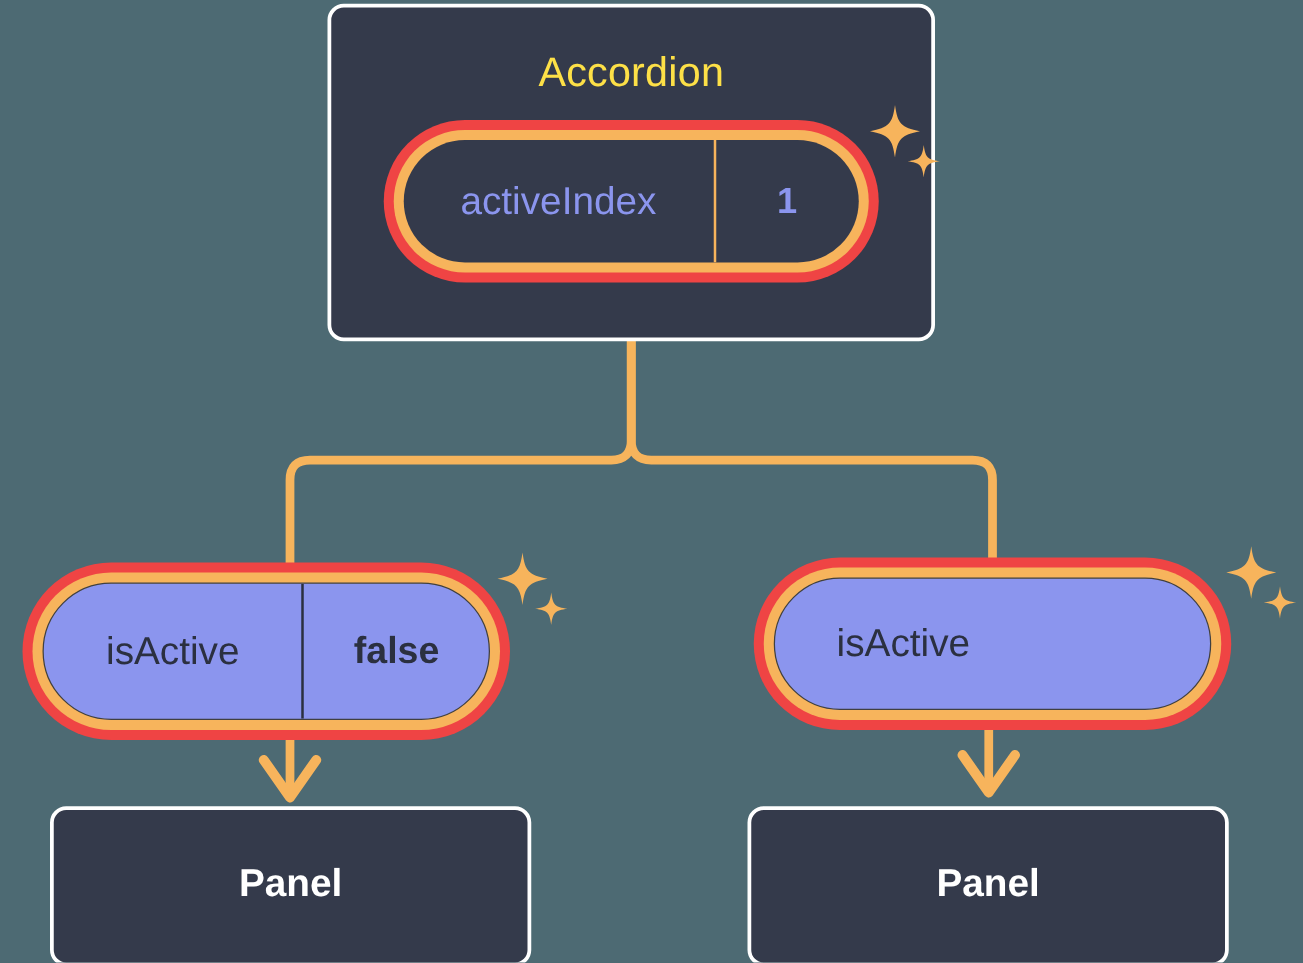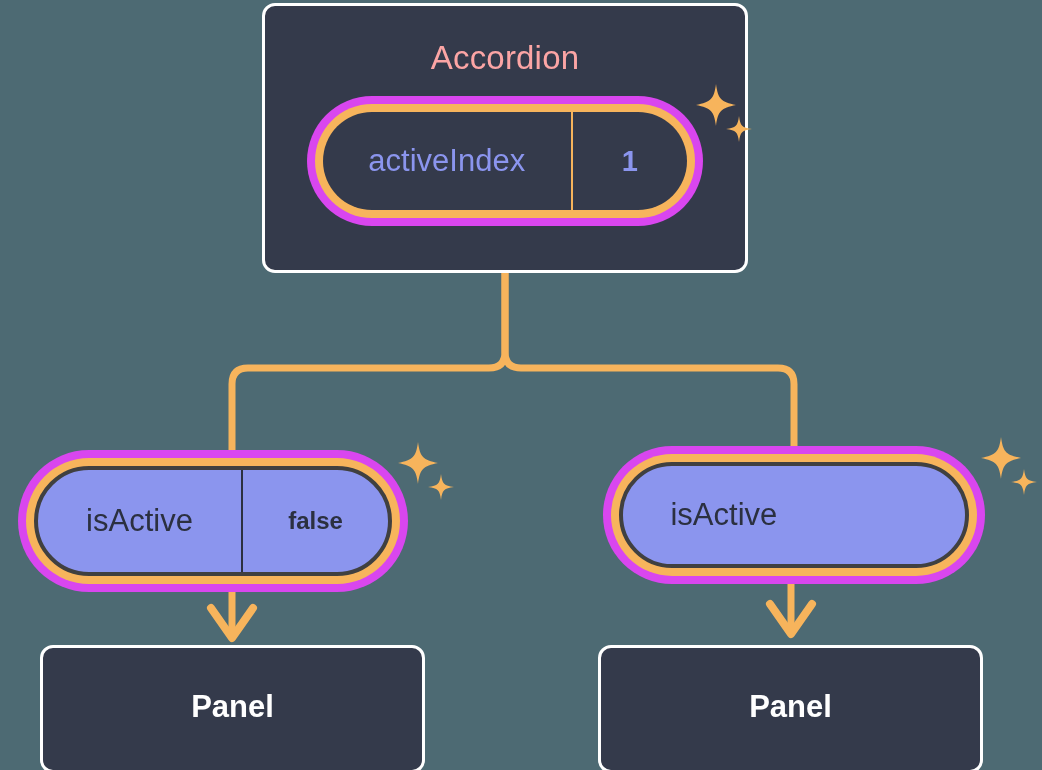--- a/index.html
+++ b/index.html
@@ -55,21 +55,21 @@
     top: 645px;
     width: 385px;
     height: 128px;
   }
 
   .comp-title {
     position: absolute;
     left: 0;
     right: 0;
     text-align: center;
-    color: #fca5a5;
+    color: #fde047;
     font-size: 33px;
     font-weight: 400;
     letter-spacing: 0.2px;
     font-family: "Liberation Sans", sans-serif;
   }
   #accordion-box .comp-title { top: 33px; }
   .panel-title {
     position: absolute;
     left: 0;
     right: 0;
@@ -94,21 +94,21 @@
     border: 9px solid #f7b45c;
     outline: 8px solid #c4700f;
     outline-offset: -17px;
     background-clip: padding-box;
   }
   
   .pill {
     outline: none;
     border: none;
     padding: 8px;
-    background: #d946ef;
+    background: #ef4444;
     border-radius: 999px;
   }
   .pill-inner {
     display: flex;
     align-items: stretch;
     border-radius: 999px;
     padding: 8px;
     background: #f7b45c;
     width: 100%;
     box-sizing: border-box;
@@ -140,30 +140,30 @@
   .pill--dark .pill-val {
     color: #8b95ee;
     font-size: 29px;
     font-weight: 700;
     border-left: 2px solid #f7b45c;
   }
 
   
   .pill--purple .pill-core {
     background: #8b95ee;
-    border: 4px solid #404040;
+    border: 1px solid #404040;
   }
   .pill--purple .pill-key {
     color: #2b3040;
     font-size: 31px;
     font-weight: 400;
   }
   .pill--purple .pill-val {
     color: #2b3040;
-    font-size: 24px;
+    font-size: 30px;
     font-weight: 700;
     border-left: 2px solid #2b3040;
   }
 
   
   #pill-active-index {
     left: 307px;
     top: 96px;
     width: 396px;
     height: 130px;

